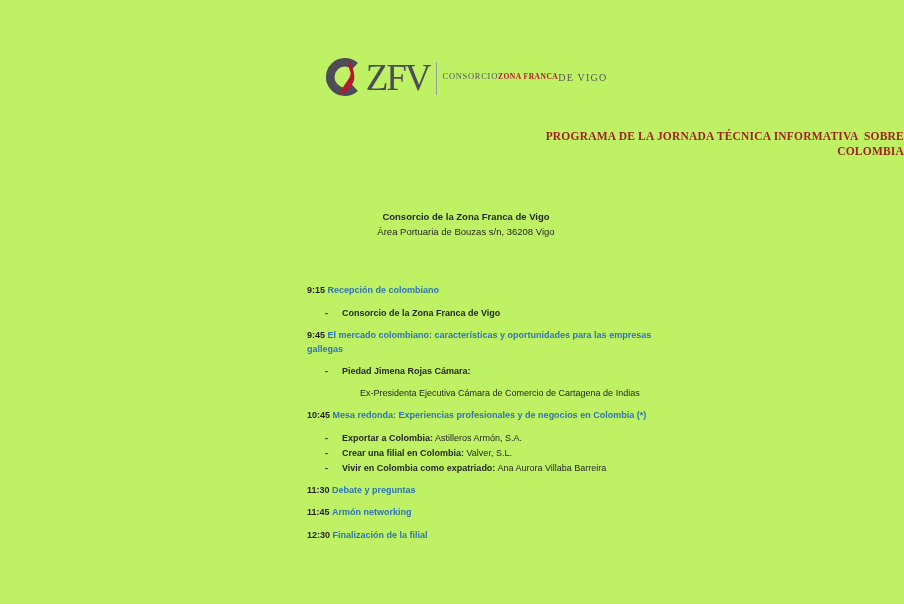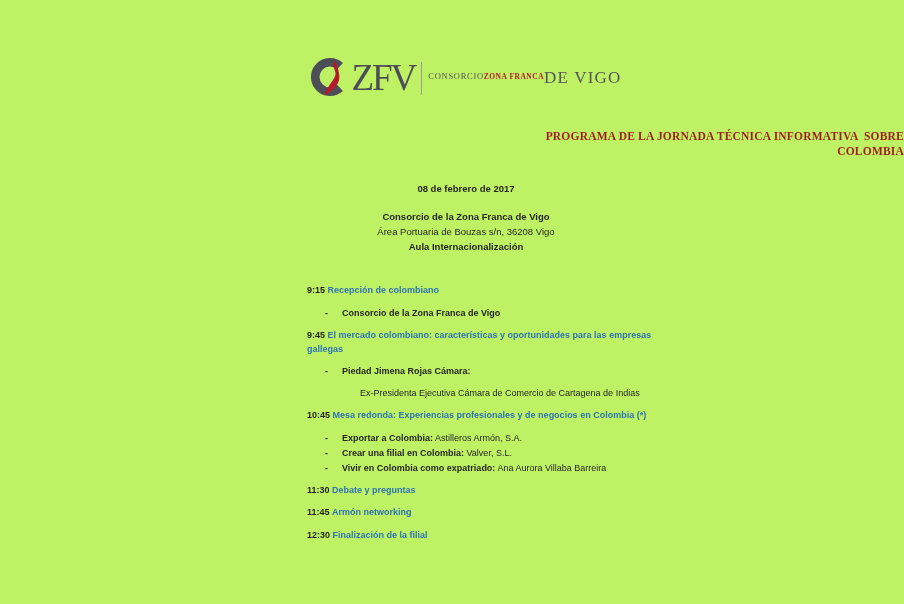--- a/index.html
+++ b/index.html
@@ -18,21 +18,21 @@
     font-family:"Liberation Serif", serif; font-size:37px; line-height:40px;
     letter-spacing:-2px; color:#4d4d57; margin-left:1px; padding-right:6px;
   }
   .logo-div { width:1px; height:33px; background:#9a9aa1; flex:0 0 auto; }
   .logo-stack {
     display:flex; flex-direction:row; justify-content:center;
     font-family:"Liberation Serif", serif; color:#54545c; padding-left:6px;
   }
   .logo-l1 { font-size:8.5px; line-height:9.5px; letter-spacing:0.7px; }
   .logo-l2 { font-size:7.5px; line-height:9px; letter-spacing:0.5px; color:#b5192d; font-weight:bold; }
-  .logo-l3 { font-size:17px; line-height:12.5px; letter-spacing:1.2px;font-family:Liberation Serif, serif; }
+  .logo-l3 { font-size:10px; line-height:12.5px; letter-spacing:1.2px;font-family:Liberation Serif, serif; }
 
   
   .title {
     position:absolute; top:129px; left:28px; width:876px; text-align:right;
     font-family:"Liberation Serif", serif; font-weight:bold; font-size:11.5px;
     line-height:15px; color:#9e1e1e; letter-spacing:0.2px;
   }
   .title .pre { white-space:pre-wrap; }
   .date {
     position:absolute; top:183px; left:28px; width:876px; text-align:center;
@@ -77,26 +77,24 @@
       <div class="logo-l2">ZONA FRANCA</div>
       <div class="logo-l3">DE VIGO</div>
     </div>
   </div>
 
   <div class="title">
     <div class="pre">PROGRAMA DE LA JORNADA TÉCNICA INFORMATIVA  SOBRE</div>
     <div>COLOMBIA</div>
   </div>
 
-  <div class="date">08 de febrero de 2017</div>
 
   <div class="venue">
     <div class="vb">Consorcio de la Zona Franca de Vigo</div>
     <div>Área Portuaria de Bouzas s/n, 36208 Vigo</div>
-    <div class="vb">Aula Internacionalización</div>
   </div>
 
   <div class="schedule">
 
     <div class="row">
       <span class="t">9:15</span>
       <span class="b">Recepción de colombiano</span>
     </div>
 
 

